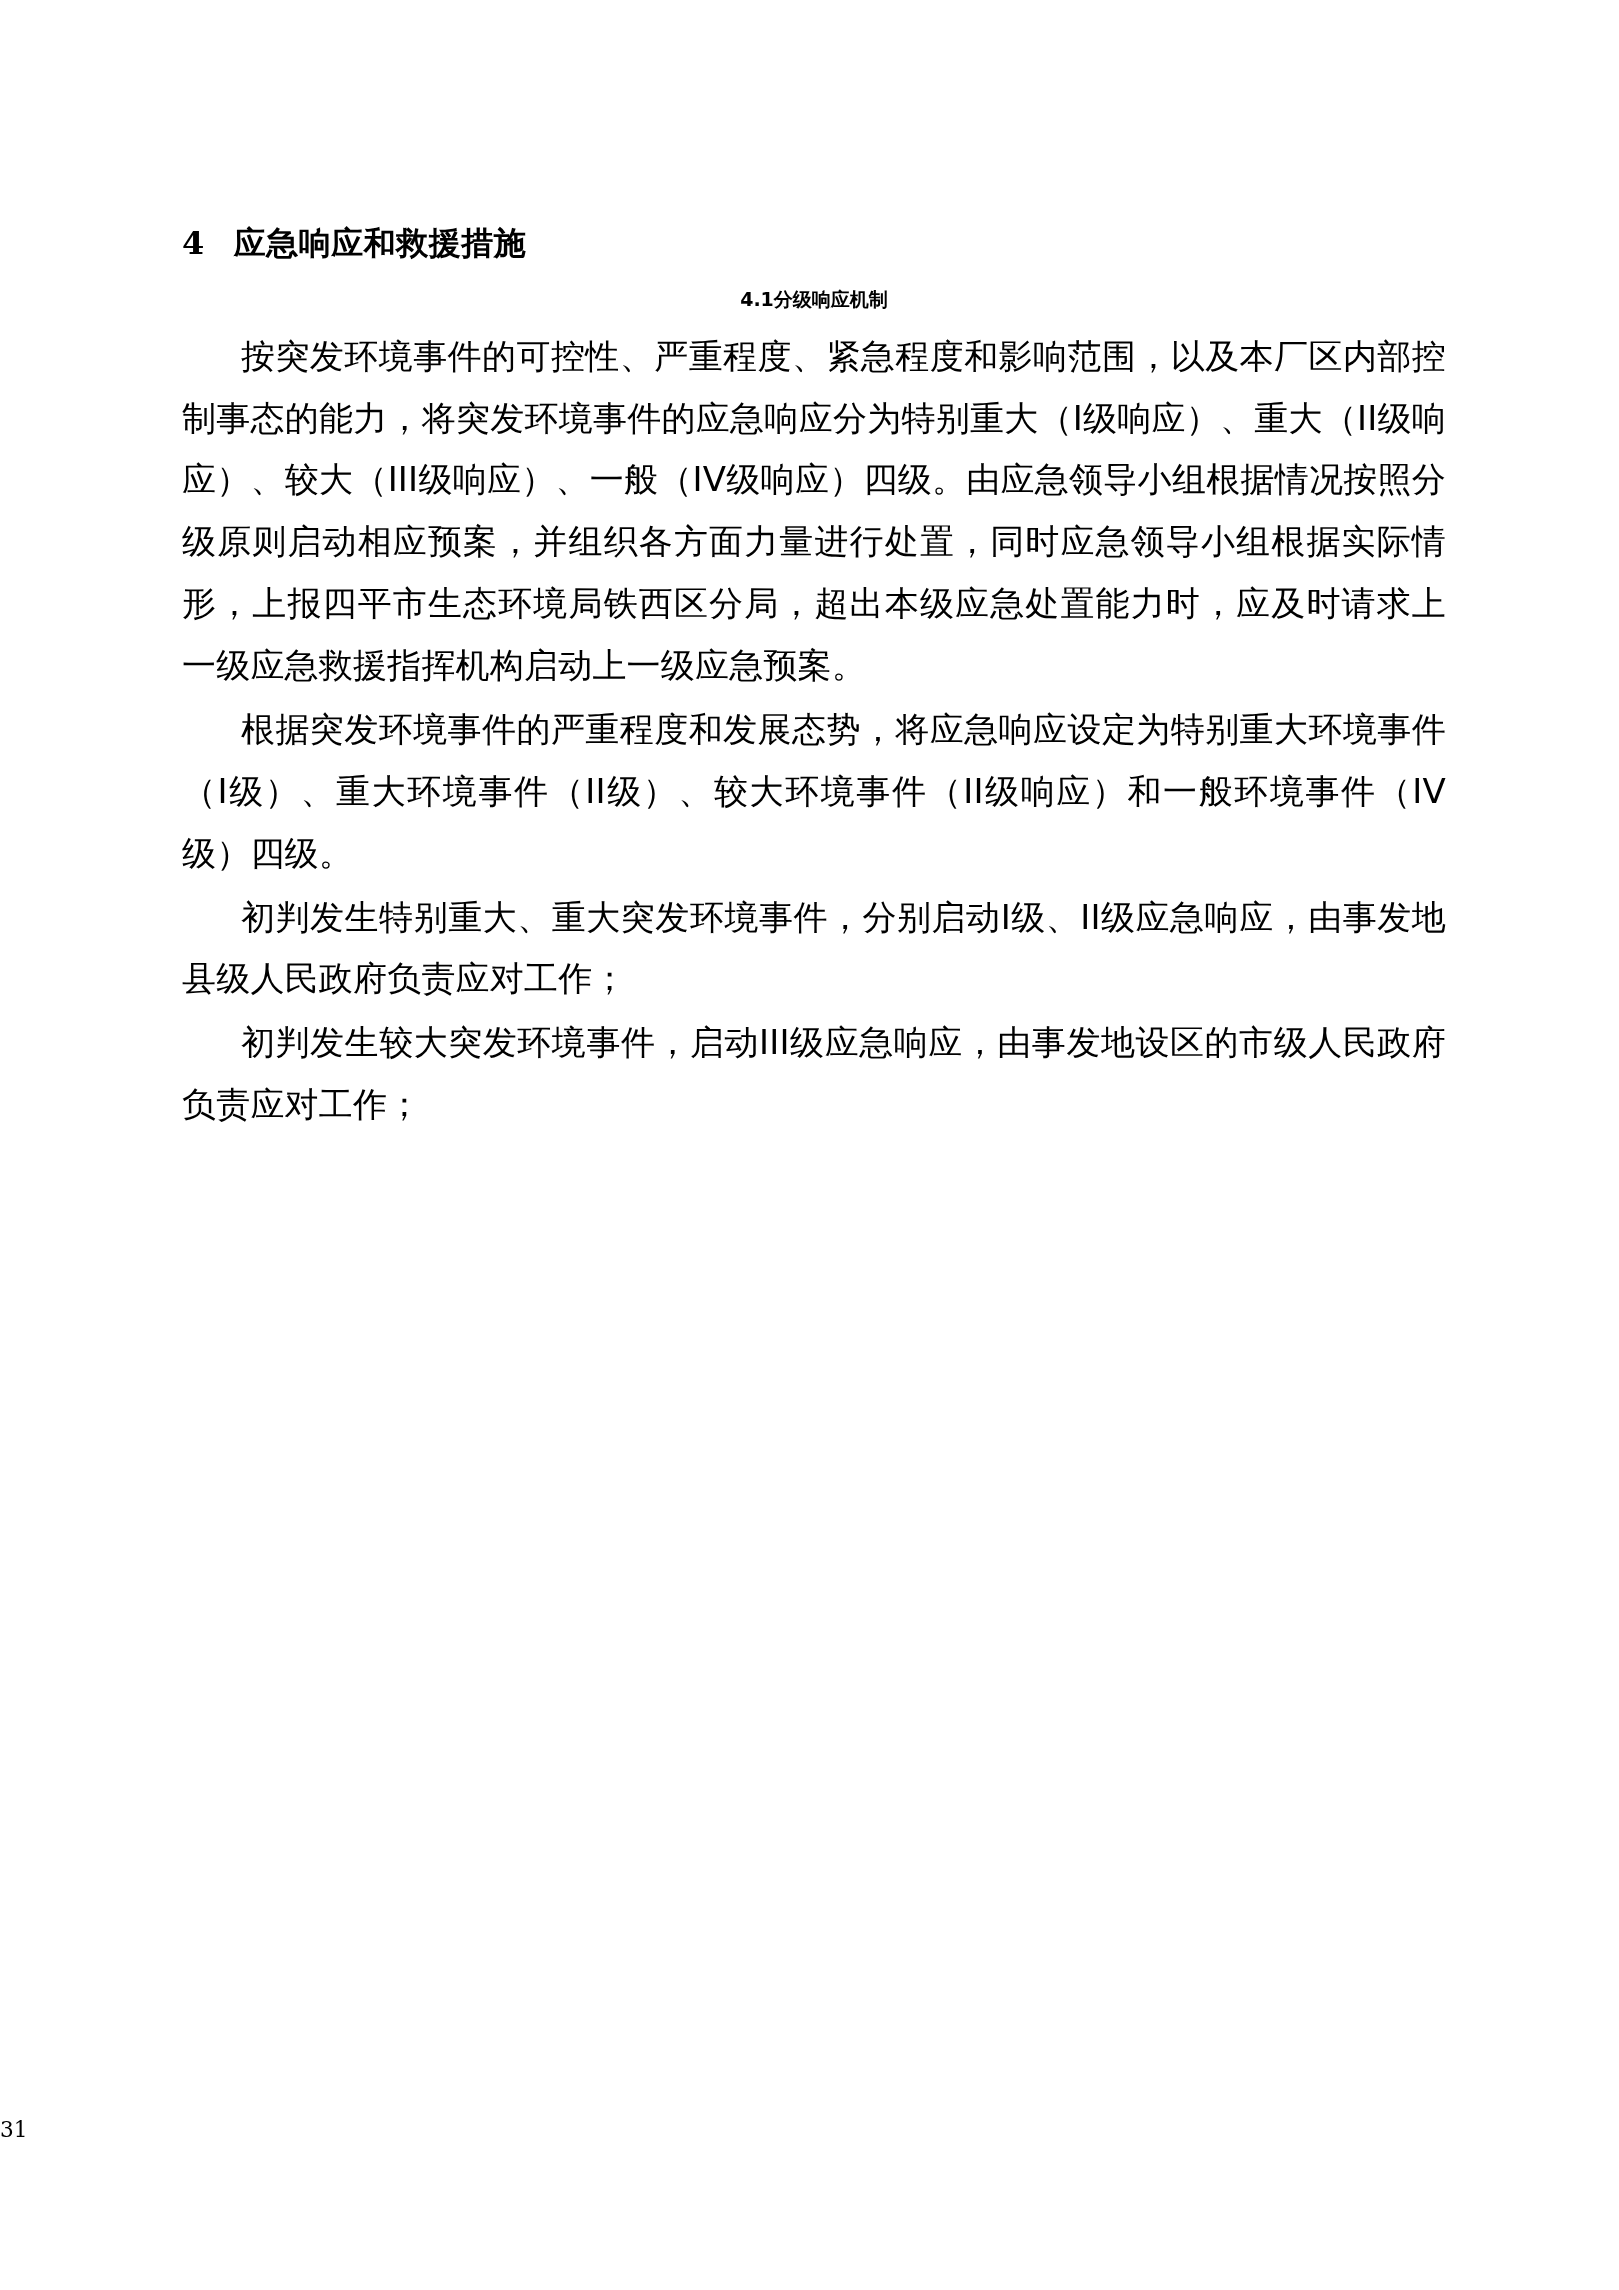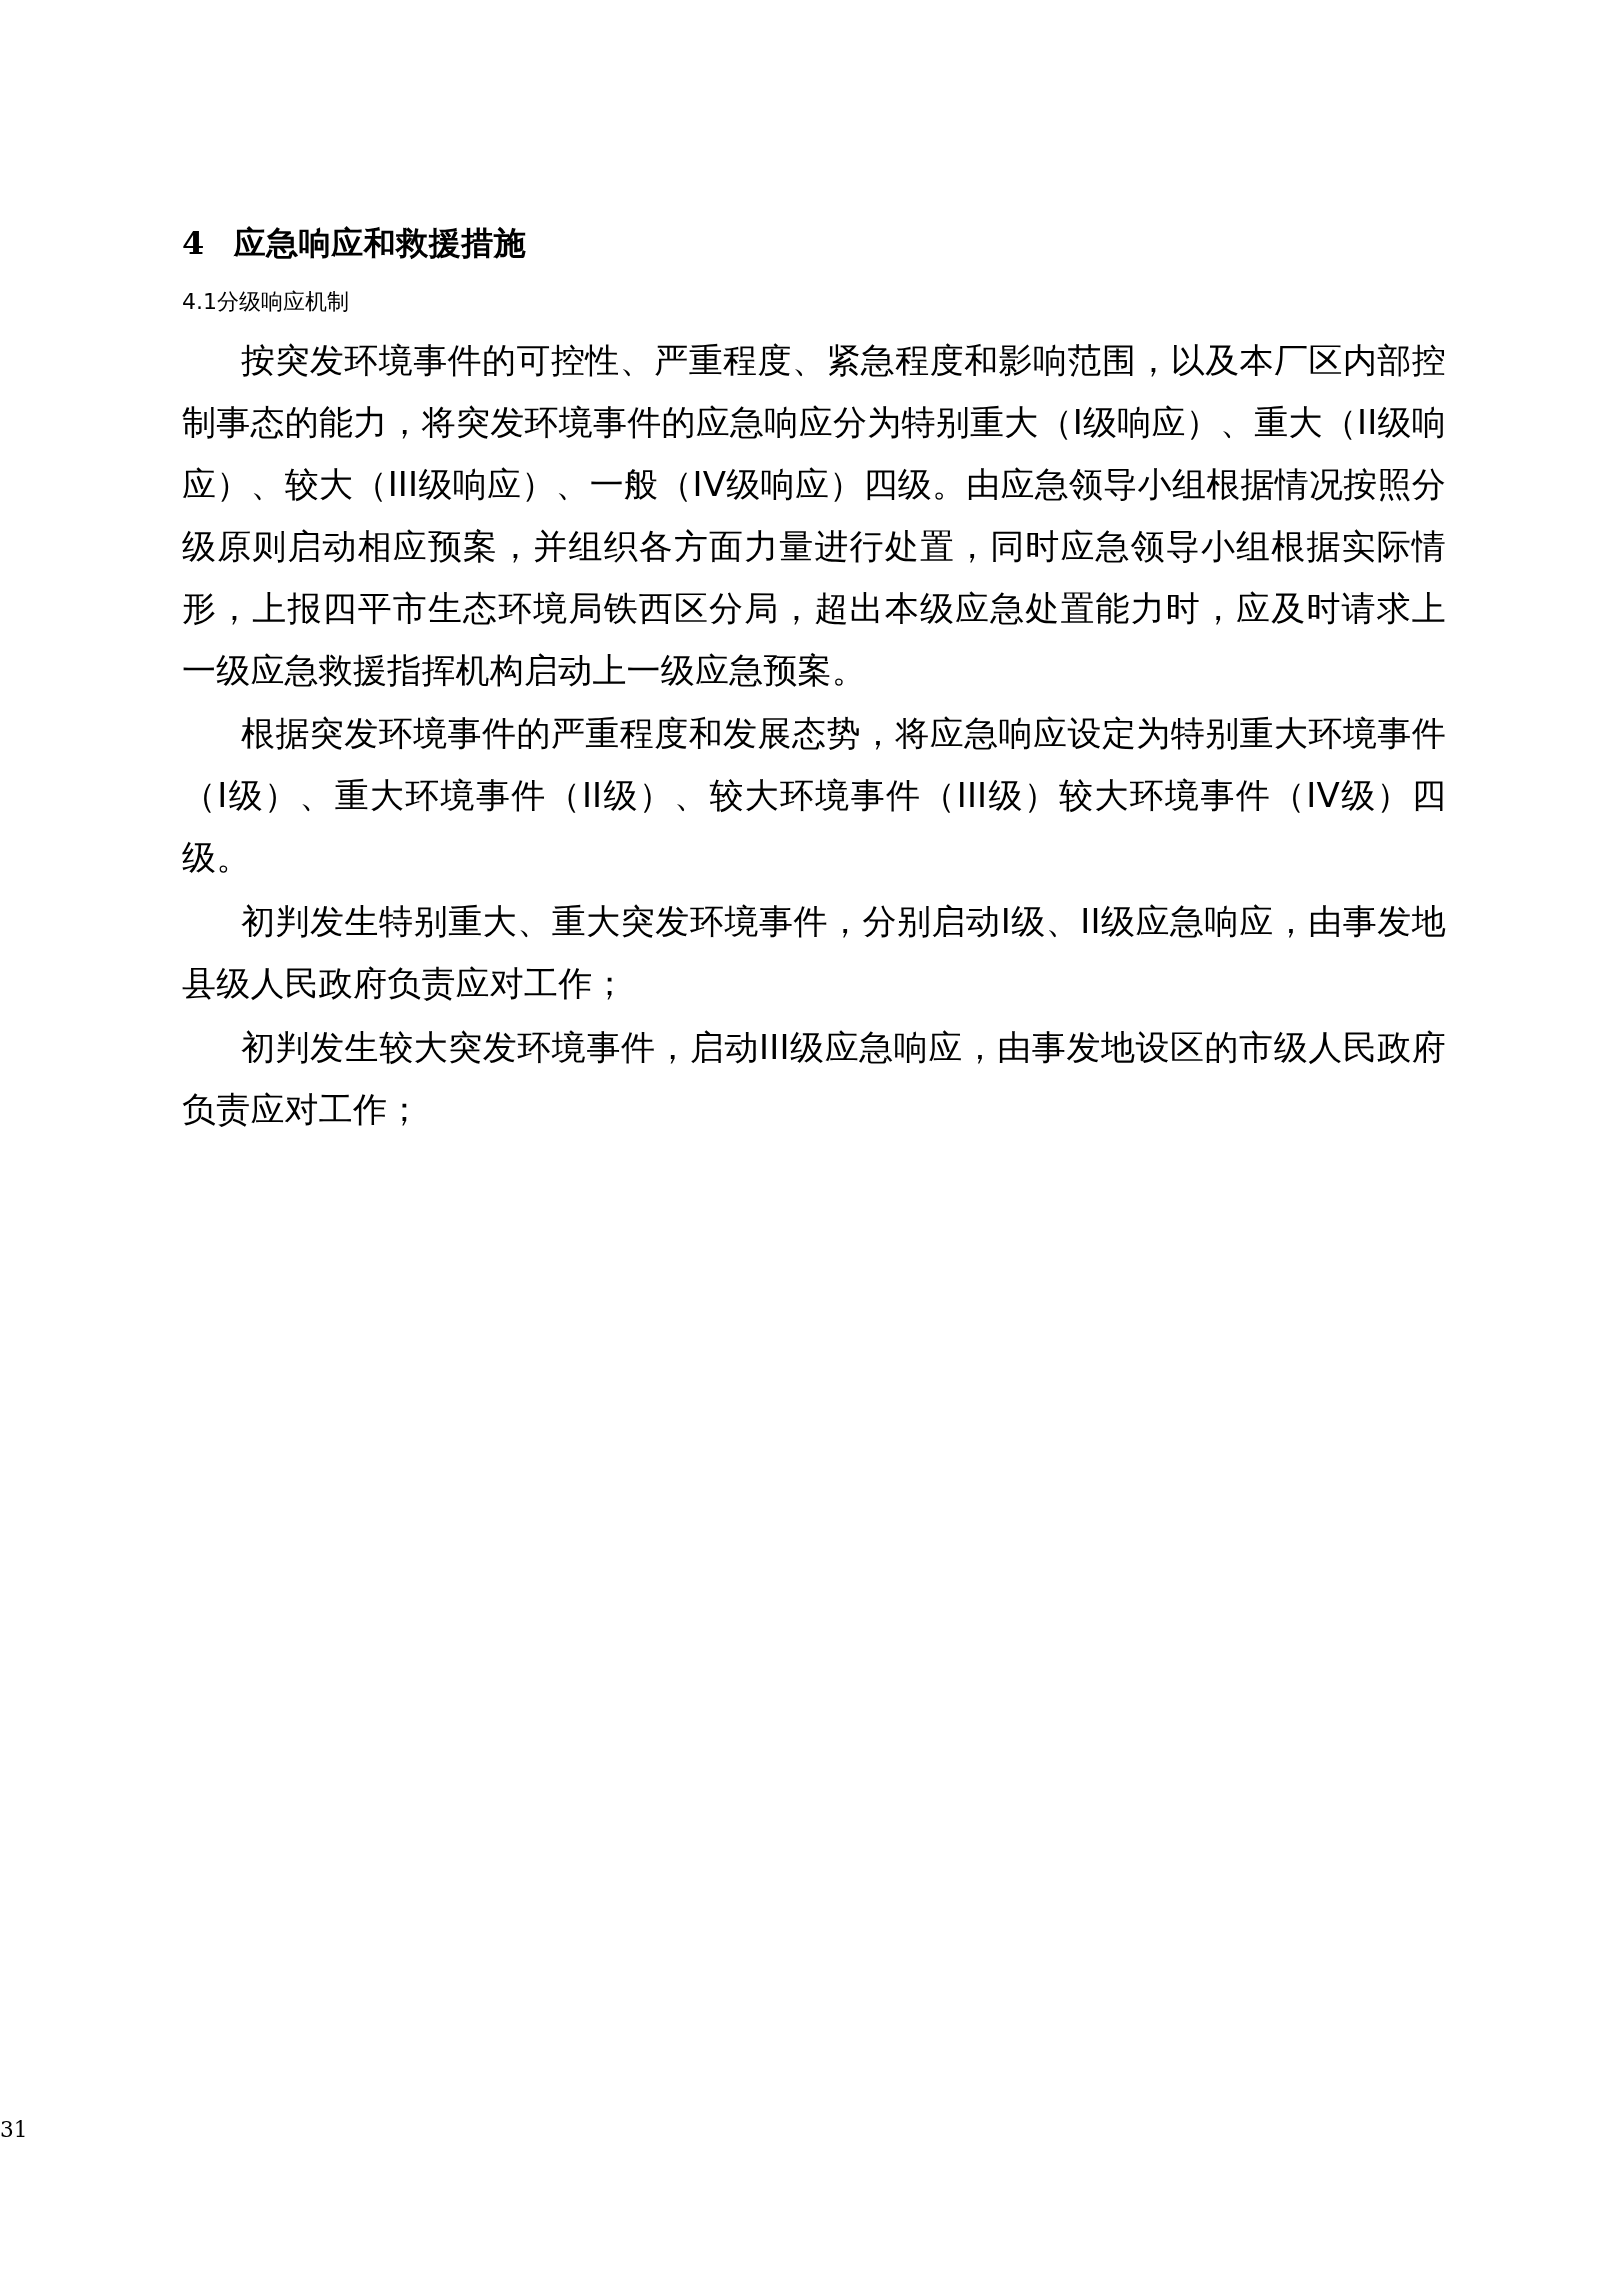--- a/index.html
+++ b/index.html
@@ -36,25 +36,26 @@
     font-family: "DejaVu Serif", "Liberation Serif", serif;
     letter-spacing: 0.5px;
     margin: 0 0 19.6px 0;
     line-height: 1.4;
   }
   .h1 .num {
     display: inline-block;
     margin-right: 29px;
   }
   .h2 {
-    font-size: 22px;
-    font-weight: normal;
+    font-size: 19px;
+    font-weight: bold;
     font-family: "DejaVu Sans", "Liberation Sans", sans-serif;
     margin: 0 0 11.8px 0;
     line-height: 1.5;
+    text-align: center;
   }
   p.body {
     font-size: 34px;
     line-height: 1.82;
     margin: 0 0 2px 0;
     text-align: justify;
     text-justify: inter-ideograph;
     text-indent: 59px;
     font-family: "DejaVu Sans", "Liberation Sans", sans-serif;
     letter-spacing: 0.2px;
@@ -77,21 +78,21 @@
 
   <div class="content">
 
     <div class="h1">
       <span class="num">4</span><span>应急响应和救援措施</span>
     </div>
 
     <div class="h2">4.1分级响应机制</div>
 
     <p class="body">按突发环境事件的可控性、严重程度、紧急程度和影响范围，以及本厂区内部控制事态的能力，将突发环境事件的应急响应分为特别重大（I级响应）、重大（II级响应）、较大（III级响应）、一般（IV级响应）四级。由应急领导小组根据情况按照分级原则启动相应预案，并组织各方面力量进行处置，同时应急领导小组根据实际情形，上报四平市生态环境局铁西区分局，超出本级应急处置能力时，应及时请求上一级应急救援指挥机构启动上一级应急预案。</p>
-    <p class="body">根据突发环境事件的严重程度和发展态势，将应急响应设定为特别重大环境事件（I级）、重大环境事件（II级）、较大环境事件（III级）较大环境事件（IV级）四级。</p>
+    <p class="body">根据突发环境事件的严重程度和发展态势，将应急响应设定为特别重大环境事件（I级）、重大环境事件（II级）、较大环境事件（II级响应）和一般环境事件（IV级）四级。</p>
     <p class="body">初判发生特别重大、重大突发环境事件，分别启动I级、II级应急响应，由事发地县级人民政府负责应对工作；</p>
     <p class="body">初判发生较大突发环境事件，启动III级应急响应，由事发地设区的市级人民政府负责应对工作；</p>
 
   </div>
 
   <div class="pageno">31</div>
 
 </div>
 
 

